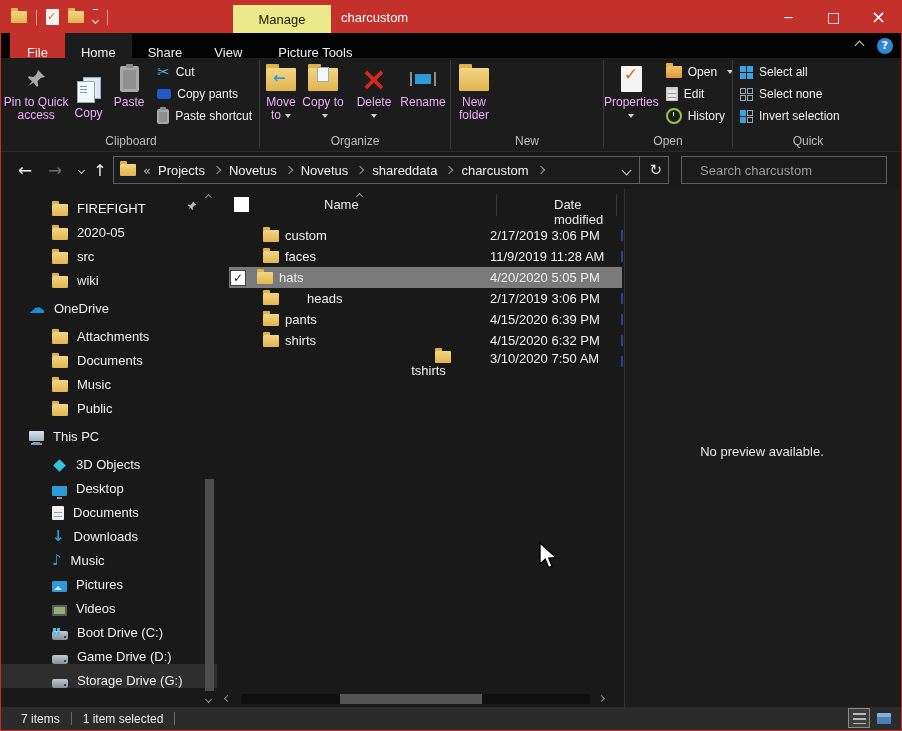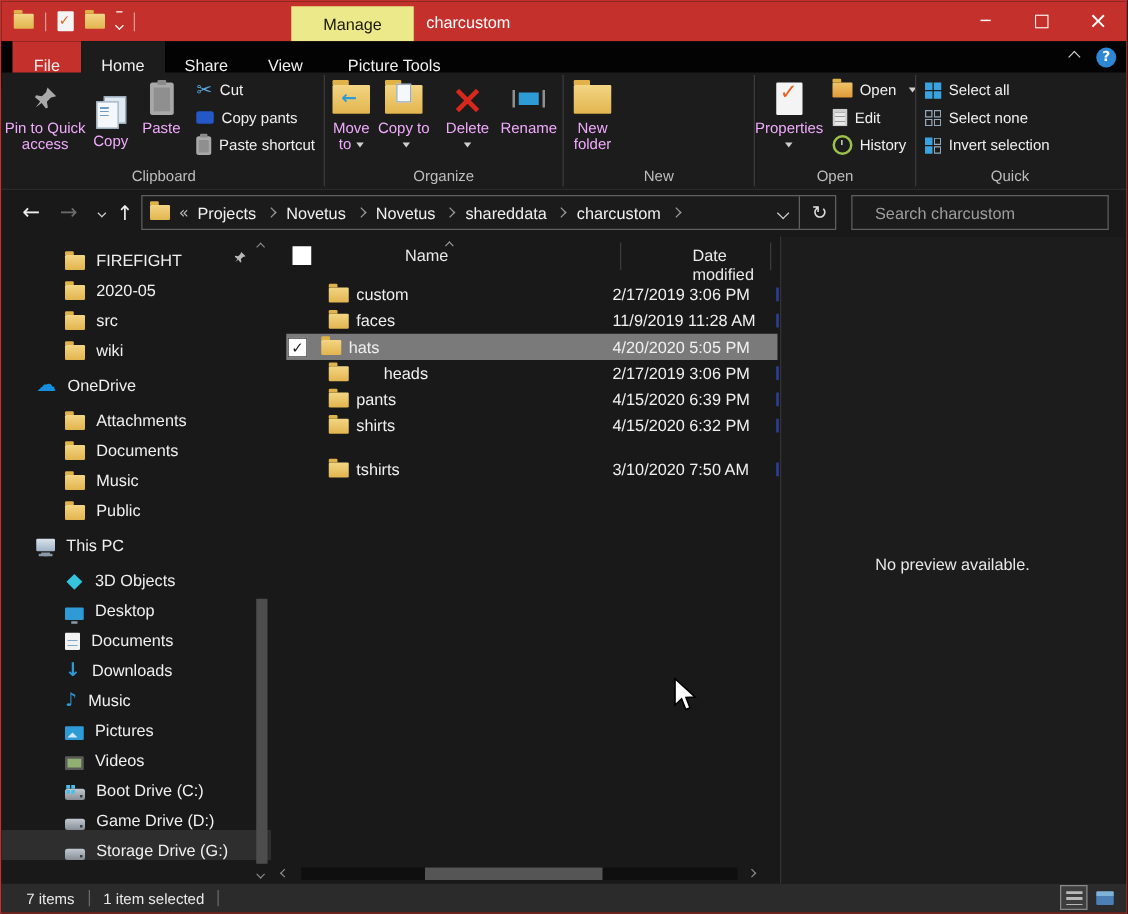--- a/index.html
+++ b/index.html
@@ -511,21 +511,21 @@
           <span class="fname">pants</span>
         <span class="fdate">4/15/2020 6:39 PM</span>
           <span class="rowdash"></span>
       </div>
       <div class="frow" style="top:141px;">
         <span class="ifolder"></span>
           <span class="fname">shirts</span>
         <span class="fdate">4/15/2020 6:32 PM</span>
           <span class="rowdash"></span>
       </div>
-      <div class="frow" style="top:176px;">
+      <div class="frow" style="top:162px;flex-direction:column;">
         <span class="ifolder"></span>
           <span class="fname">tshirts</span>
         <span class="fdate">3/10/2020 7:50 AM</span>
           <span class="rowdash"></span>
       </div>
 
       <div class="hsb">
         <span class="chev right sm" style="position:absolute;left:8px;top:5px;transform:rotate(135deg);border-color:#8a8a8a;"></span>
         <div class="hsb-track"></div>
         <div class="hsb-thumb"></div>

